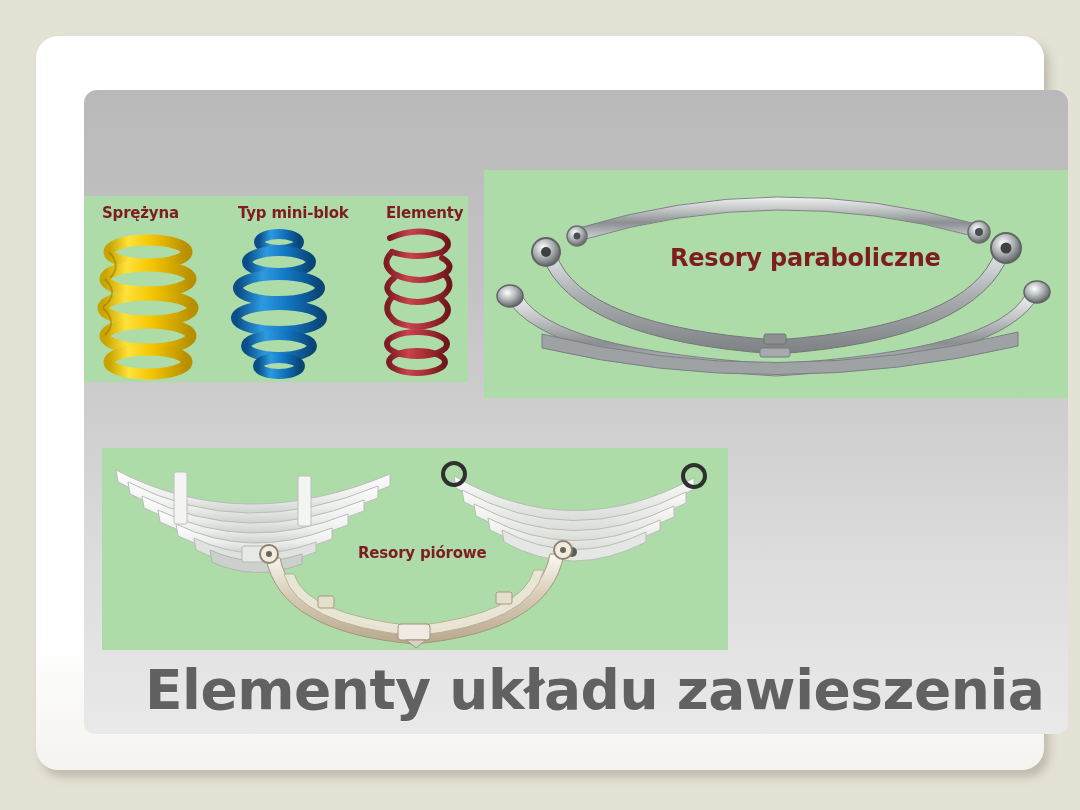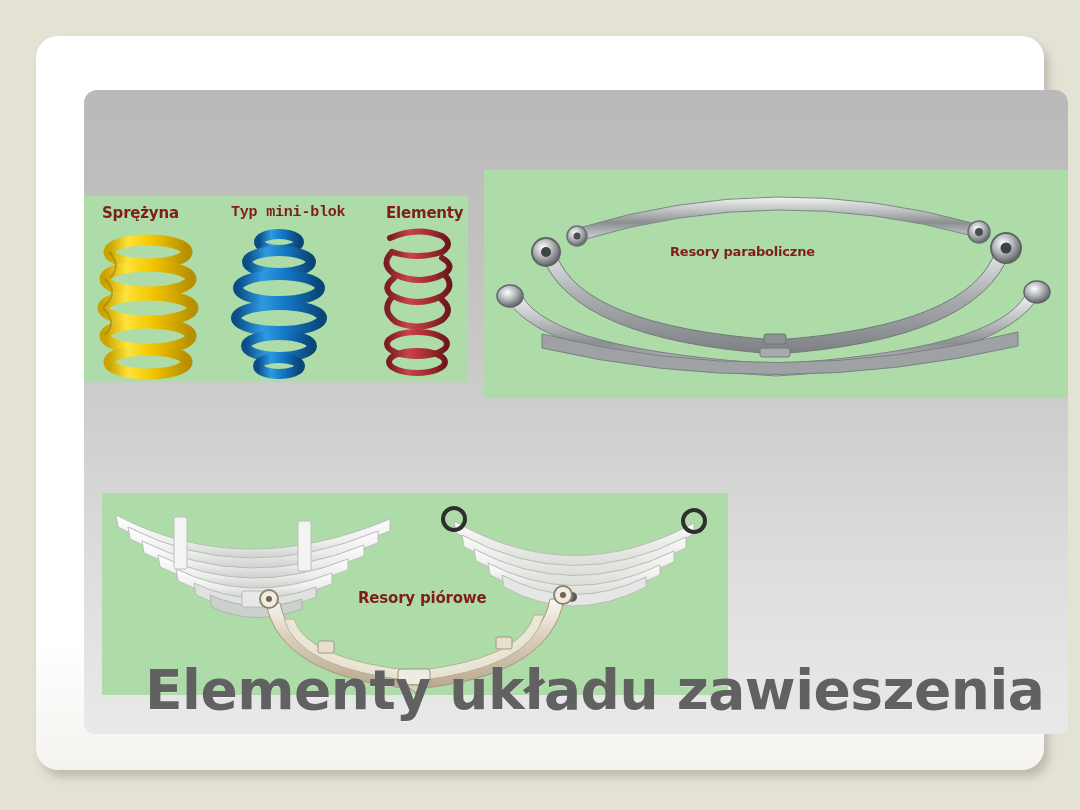--- a/index.html
+++ b/index.html
@@ -71,45 +71,44 @@
     top: 80px;
     width: 584px;
     height: 228px;
   }
 
   #panel-leaf {
     left: 18px;
     top: 358px;
     width: 626px;
     height: 202px;
-    margin-top: 45px;
   }
 
   
   .panel-label {
     position: absolute;
     color: #7f1d1d;
     font-weight: bold;
     font-family: "DejaVu Sans", "Liberation Sans", sans-serif;
     white-space: nowrap;
     letter-spacing: -0.2px;
   }
 
   .spring-caption {
     font-size: 15px;
     top: 8px;
   }
   #caption-sprezyna   { left: 18px; }
-  #caption-miniblok   { left: 147px; font-family: Liberation Mono, monospace; }
+  #caption-miniblok   { left: 154px; }
   #caption-pigtail    { left: 302px; }
 
   #label-parabolic {
     left: 186px;
     top: 74px;
-    font-size: 13px;
+    font-size: 24px;
     text-align: center;
   }
 
   #label-leaf {
     left: 256px;
     top: 96px;
     font-size: 15px;
   }
 
   

